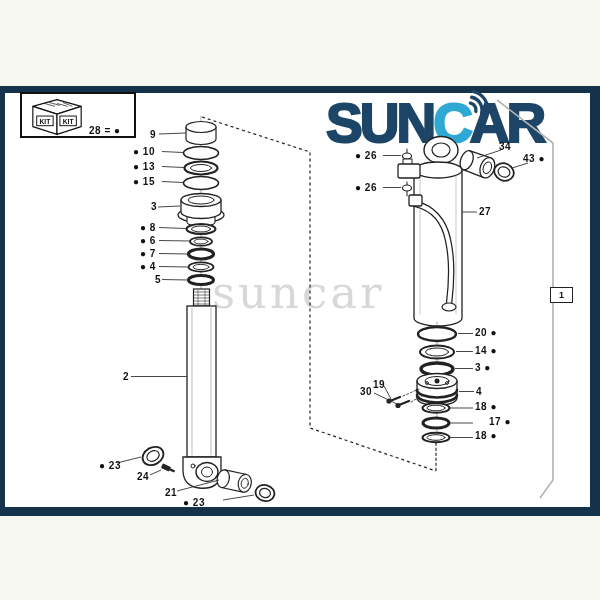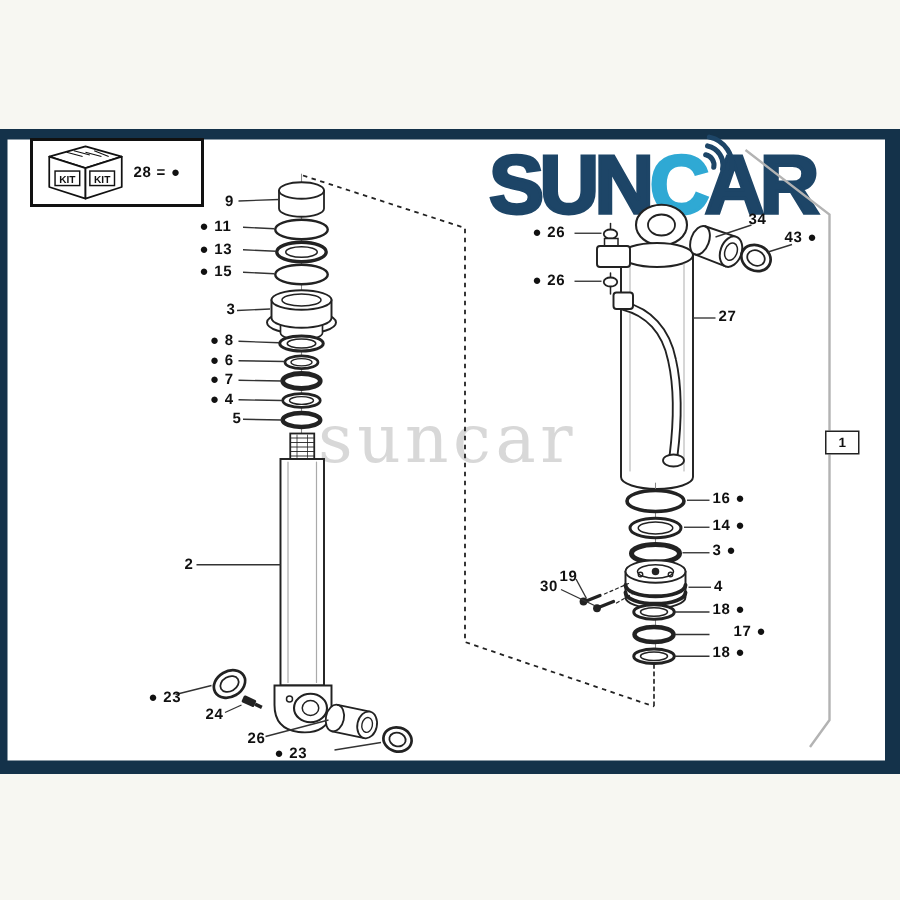--- a/index.html
+++ b/index.html
@@ -37,21 +37,21 @@
   }
   .refbox{
     position:absolute;left:550px;top:287px;width:21px;height:14px;z-index:3;
     border:1.5px solid #222;background:#fff;
     display:flex;align-items:center;justify-content:center;
     font-size:9px;font-weight:bold;color:#111;
   }
   .kitbox{
     position:absolute;left:20px;top:92px;width:112px;height:42px;z-index:3;
     border:2px solid #111;background:#fff;
-    display:flex;align-items:center;
+    display:flex;align-items:flex-end;
   }
   .kitbox .icon{margin-left:6px;}
   .kit-eq{font-size:10px;font-weight:bold;color:#111;margin-left:3px;letter-spacing:0.5px;}
 </style>
 </head>
 <body>
 
 <div class="stage">
 
   <div class="frame"></div>
@@ -255,41 +255,41 @@
       </g>
       <rect x="9" y="18" width="17" height="10" fill="#fff" stroke="#111" stroke-width="1"></rect>
       <text x="17.5" y="26" font-size="7" font-weight="bold" text-anchor="middle" fill="#111">KIT</text>
       <rect x="33" y="18" width="17" height="10" fill="#fff" stroke="#111" stroke-width="1"></rect>
       <text x="41.5" y="26" font-size="7" font-weight="bold" text-anchor="middle" fill="#111">KIT</text>
     </svg>
     <span class="kit-eq">28 = ●</span>
   </div>
 
   <div class="co" style="left:150px;top:129px">9</div>
-  <div class="co" style="left:133px;top:146px">● 11</div>
+  <div class="co" style="left:133px;top:146px">● 10</div>
   <div class="co" style="left:133px;top:161px">● 13</div>
   <div class="co" style="left:133px;top:176px">● 15</div>
   <div class="co" style="left:151px;top:201px">3</div>
   <div class="co" style="left:140px;top:222px">● 8</div>
   <div class="co" style="left:140px;top:235px">● 6</div>
   <div class="co" style="left:140px;top:248px">● 7</div>
   <div class="co" style="left:140px;top:261px">● 4</div>
   <div class="co" style="left:155px;top:274px">5</div>
   <div class="co" style="left:123px;top:371px">2</div>
   <div class="co" style="left:99px;top:460px">● 23</div>
   <div class="co" style="left:137px;top:471px">24</div>
-  <div class="co" style="left:165px;top:487px">26</div>
+  <div class="co" style="left:165px;top:487px">21</div>
   <div class="co" style="left:183px;top:497px">● 23</div>
 
   <div class="co" style="left:355px;top:150px">● 26</div>
   <div class="co" style="left:355px;top:182px">● 26</div>
   <div class="co" style="left:499px;top:141px">34</div>
   <div class="co" style="left:523px;top:153px">43 ●</div>
   <div class="co" style="left:479px;top:206px">27</div>
-  <div class="co" style="left:475px;top:327px">16 ●</div>
+  <div class="co" style="left:475px;top:327px">20 ●</div>
   <div class="co" style="left:475px;top:345px">14 ●</div>
   <div class="co" style="left:475px;top:362px">3 ●</div>
   <div class="co" style="left:373px;top:379px">19</div>
   <div class="co" style="left:360px;top:386px">30</div>
   <div class="co" style="left:476px;top:386px">4</div>
   <div class="co" style="left:475px;top:401px">18 ●</div>
   <div class="co" style="left:489px;top:416px">17 ●</div>
   <div class="co" style="left:475px;top:430px">18 ●</div>
 
   <div class="refbox">

